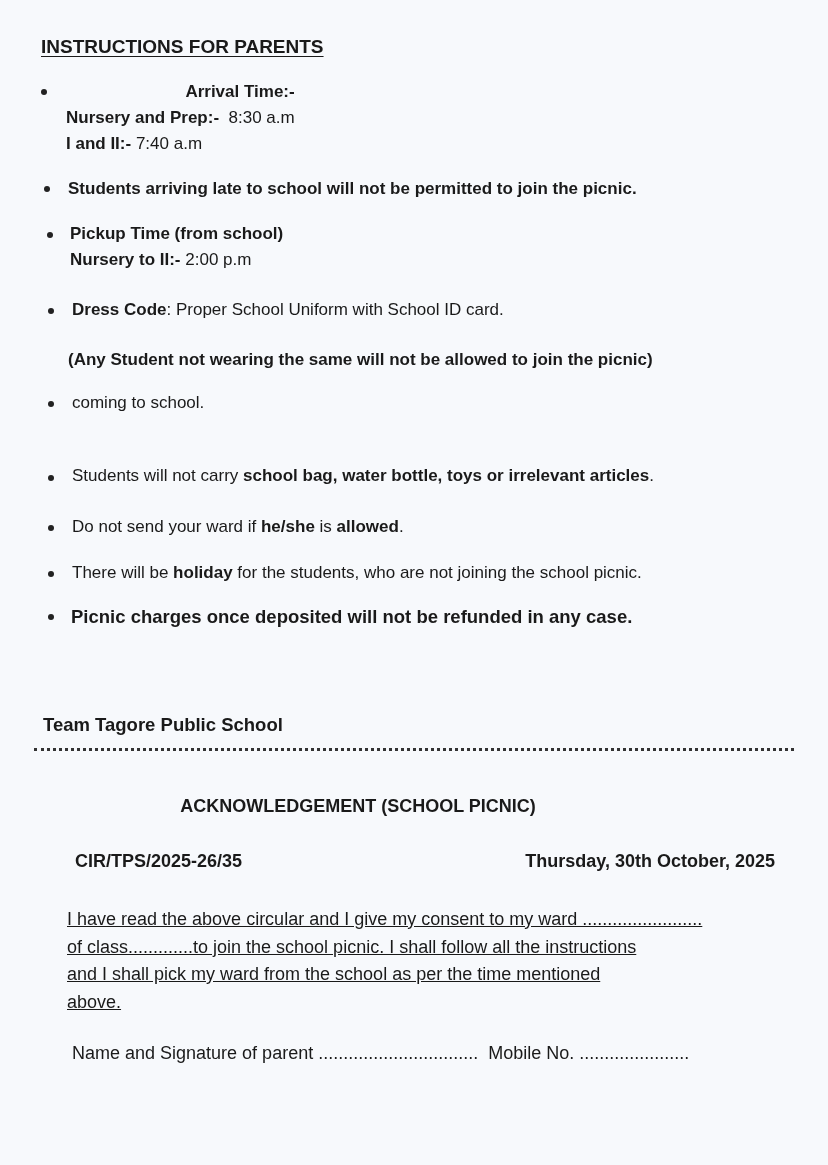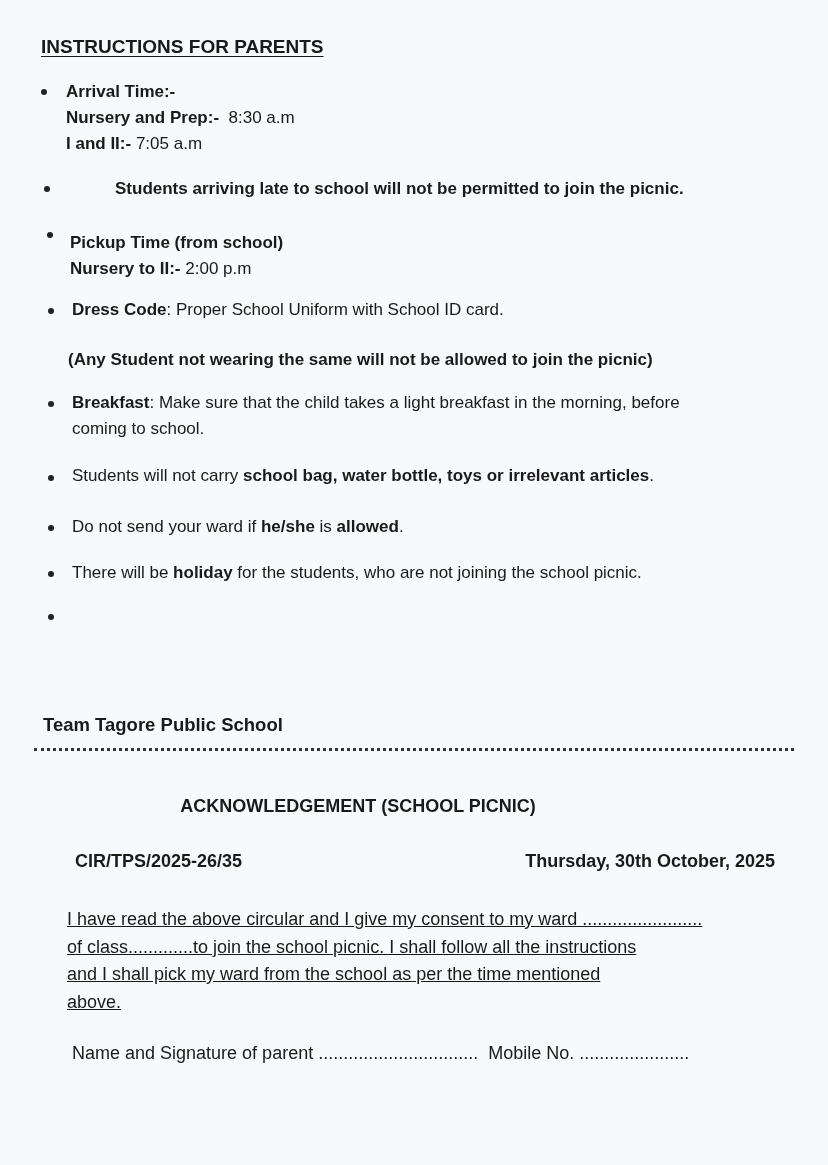--- a/index.html
+++ b/index.html
@@ -16,81 +16,81 @@
     left: 41px; top: 36px;
     font-size: 19px; font-weight: bold;
     text-decoration: underline; text-underline-offset: 3px;
   }
   .bullet {
     position: absolute;
     width: 6px; height: 6px; border-radius: 50%;
     background: #222;
   }
   .line { font-size: 17px; line-height: 26px; }
-  .b { font-weight: bold; }
+  .b { font-weight: bold; text-align: right; }
   .dots {
     left: 34px; top: 748px; width: 760px;
     border-bottom: 3px dotted #333; height: 0;
   }
   .ack-title { left: 0; width: 716px; text-align: center; top: 796px; font-size: 18px; font-weight: bold; }
   .circ { left: 75px; top: 851px; font-size: 18px; font-weight: bold; }
   .date { right: 53px; top: 851px; font-size: 18px; font-weight: bold; }
   .consent { left: 67px; top: 906px; font-size: 18px; line-height: 27.5px; text-decoration: underline; }
   .sig { left: 72px; top: 1043px; font-size: 18px; }
 </style>
 </head>
 <body>
 
 <div class="abs title">INSTRUCTIONS FOR PARENTS</div>
 
 <div class="bullet" style="left:41px; top:89px;"></div>
 <div class="abs line" style="left:66px; top:79px;">
   <div class="b">Arrival Time:-</div>
   <div><span class="b">Nursery and Prep:-</span><span style="white-space:pre">  8:30 a.m</span></div>
-  <div><span class="b">I and II:-</span><span style="white-space:pre"> 7:05 a.m</span></div>
+  <div><span class="b">I and II:-</span><span style="white-space:pre"> 7:40 a.m</span></div>
 </div>
 
 <div class="bullet" style="left:44px; top:186px;"></div>
-<div class="abs line b" style="left:68px; top:176px;margin-left:47px;">Students arriving late to school will not be permitted to join the picnic.</div>
+<div class="abs line b" style="left:68px; top:176px;">Students arriving late to school will not be permitted to join the picnic.</div>
 
 <div class="bullet" style="left:47px; top:232px;"></div>
-<div class="abs line" style="left:70px; top:230px;">
+<div class="abs line" style="left:70px; top:221px;">
   <div class="b">Pickup Time (from school)</div>
   <div><span class="b">Nursery to II:-</span><span style="white-space:pre"> 2:00 p.m</span></div>
 </div>
 
 <div class="bullet" style="left:48px; top:308px;"></div>
 <div class="abs line" style="left:72px; top:297px;">
   <span class="b">Dress Code</span><span>: Proper School Uniform with School ID card.</span>
 </div>
 <div class="abs line b" style="left:68px; top:347px;">(Any Student not wearing the same will not be allowed to join the picnic)</div>
 
 <div class="bullet" style="left:48px; top:401px;"></div>
 <div class="abs line" style="left:72px; top:390px;">
-  <div><span class="b">Breakfast</span><span>: Make sure that the child takes a light breakfast in the morning, before</span></div>
   <div>coming to school.</div>
 </div>
 
 <div class="bullet" style="left:48px; top:475px;"></div>
 <div class="abs line" style="left:72px; top:463px;">
   <span style="white-space:pre">Students will not carry </span><span class="b">school bag, water bottle, toys or irrelevant articles</span><span>.</span>
 </div>
 
 <div class="bullet" style="left:48px; top:525px;"></div>
 <div class="abs line" style="left:72px; top:514px;">
   <span style="white-space:pre">Do not send your ward if </span><span class="b">he/she</span><span style="white-space:pre"> is </span><span class="b">allowed</span><span>.</span>
 </div>
 
 <div class="bullet" style="left:48px; top:571px;"></div>
 <div class="abs line" style="left:72px; top:560px;">
   <span style="white-space:pre">There will be </span><span class="b">holiday</span><span> for the students, who are not joining the school picnic.</span>
 </div>
 
 <div class="bullet" style="left:48px; top:614px;"></div>
 <div class="abs" style="left:71px; top:603px; font-size:18.5px; line-height:27.5px;">
+  <div class="b">Picnic charges once deposited will not be refunded in any case.</div>
 </div>
 
 <div class="abs b" style="left:43px; top:714px; font-size:18.5px;">Team Tagore Public School</div>
 
 <div class="abs dots"></div>
 
 <div class="abs ack-title">ACKNOWLEDGEMENT (SCHOOL PICNIC)</div>
 <div class="abs circ">CIR/TPS/2025-26/35</div>
 <div class="abs date">Thursday, 30th October, 2025</div>
 

